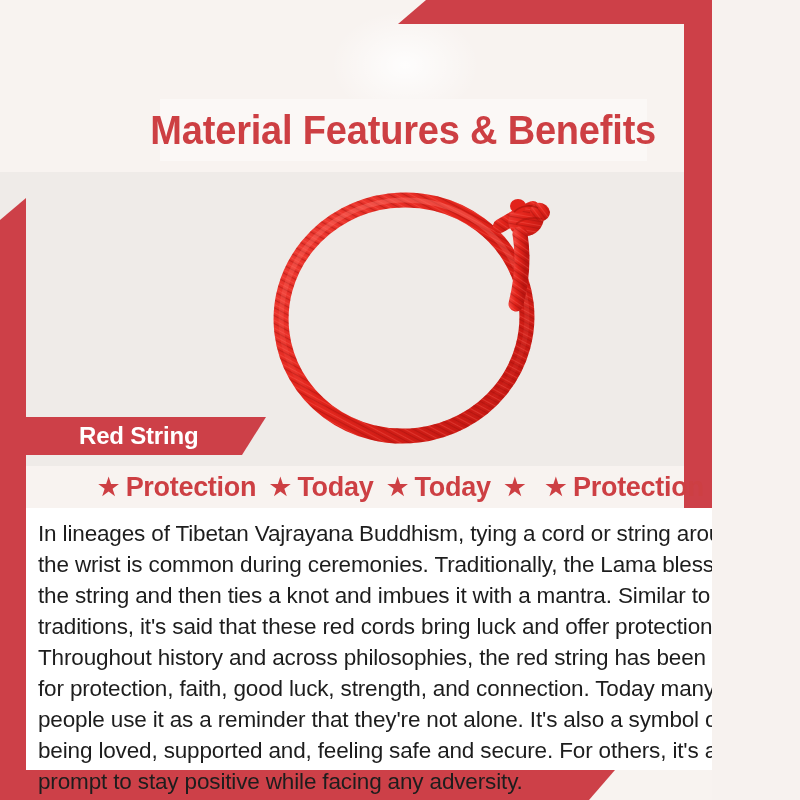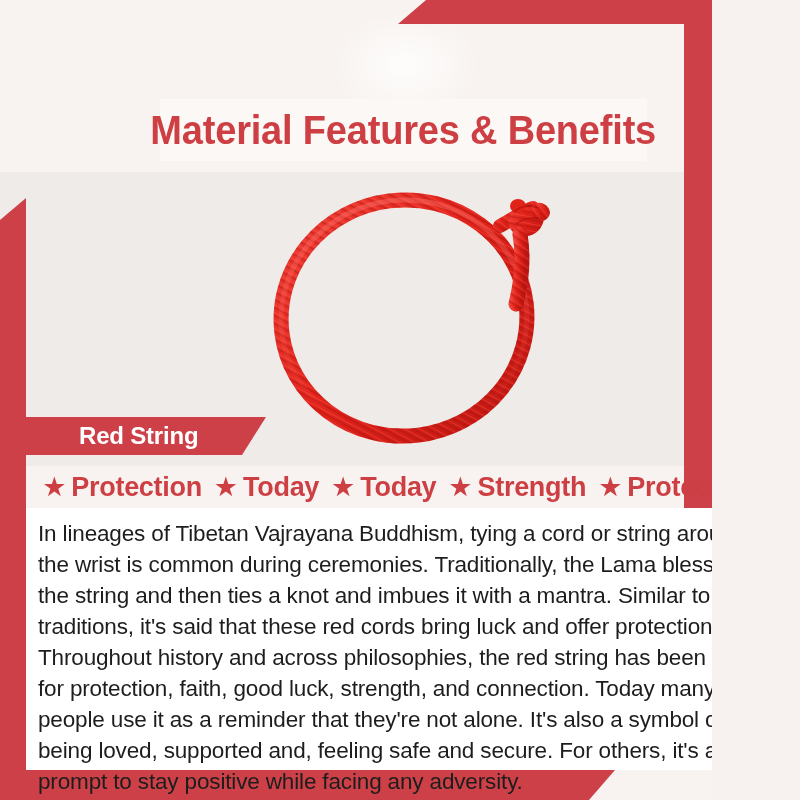--- a/index.html
+++ b/index.html
@@ -250,21 +250,20 @@
     <div class="feature">
       <span class="feature-star">★</span>
       <span class="feature-label">Today</span>
     </div>
     <div class="feature">
       <span class="feature-star">★</span>
       <span class="feature-label">Today</span>
     </div>
     <div class="feature">
       <span class="feature-star">★</span>
-      <span class="feature-label">Strength</span>
     </div>
     <div class="feature">
       <span class="feature-star">★</span>
       <span class="feature-label">Protection</span>
     </div>
   </div>
 
   <div class="body-card">
     <p class="body-text">In lineages of Tibetan Vajrayana Buddhism, tying a cord or string around the wrist is common during ceremonies. Traditionally, the Lama blesses the string and then ties a knot and imbues it with a mantra. Similar to other traditions, it's said that these red cords bring luck and offer protection. Throughout history and across philosophies, the red string has been worn for protection, faith, good luck, strength, and connection. Today many people use it as a reminder that they're not alone. It's also a symbol of being loved, supported and, feeling safe and secure. For others, it's a prompt to stay positive while facing any adversity.</p>
   </div>

